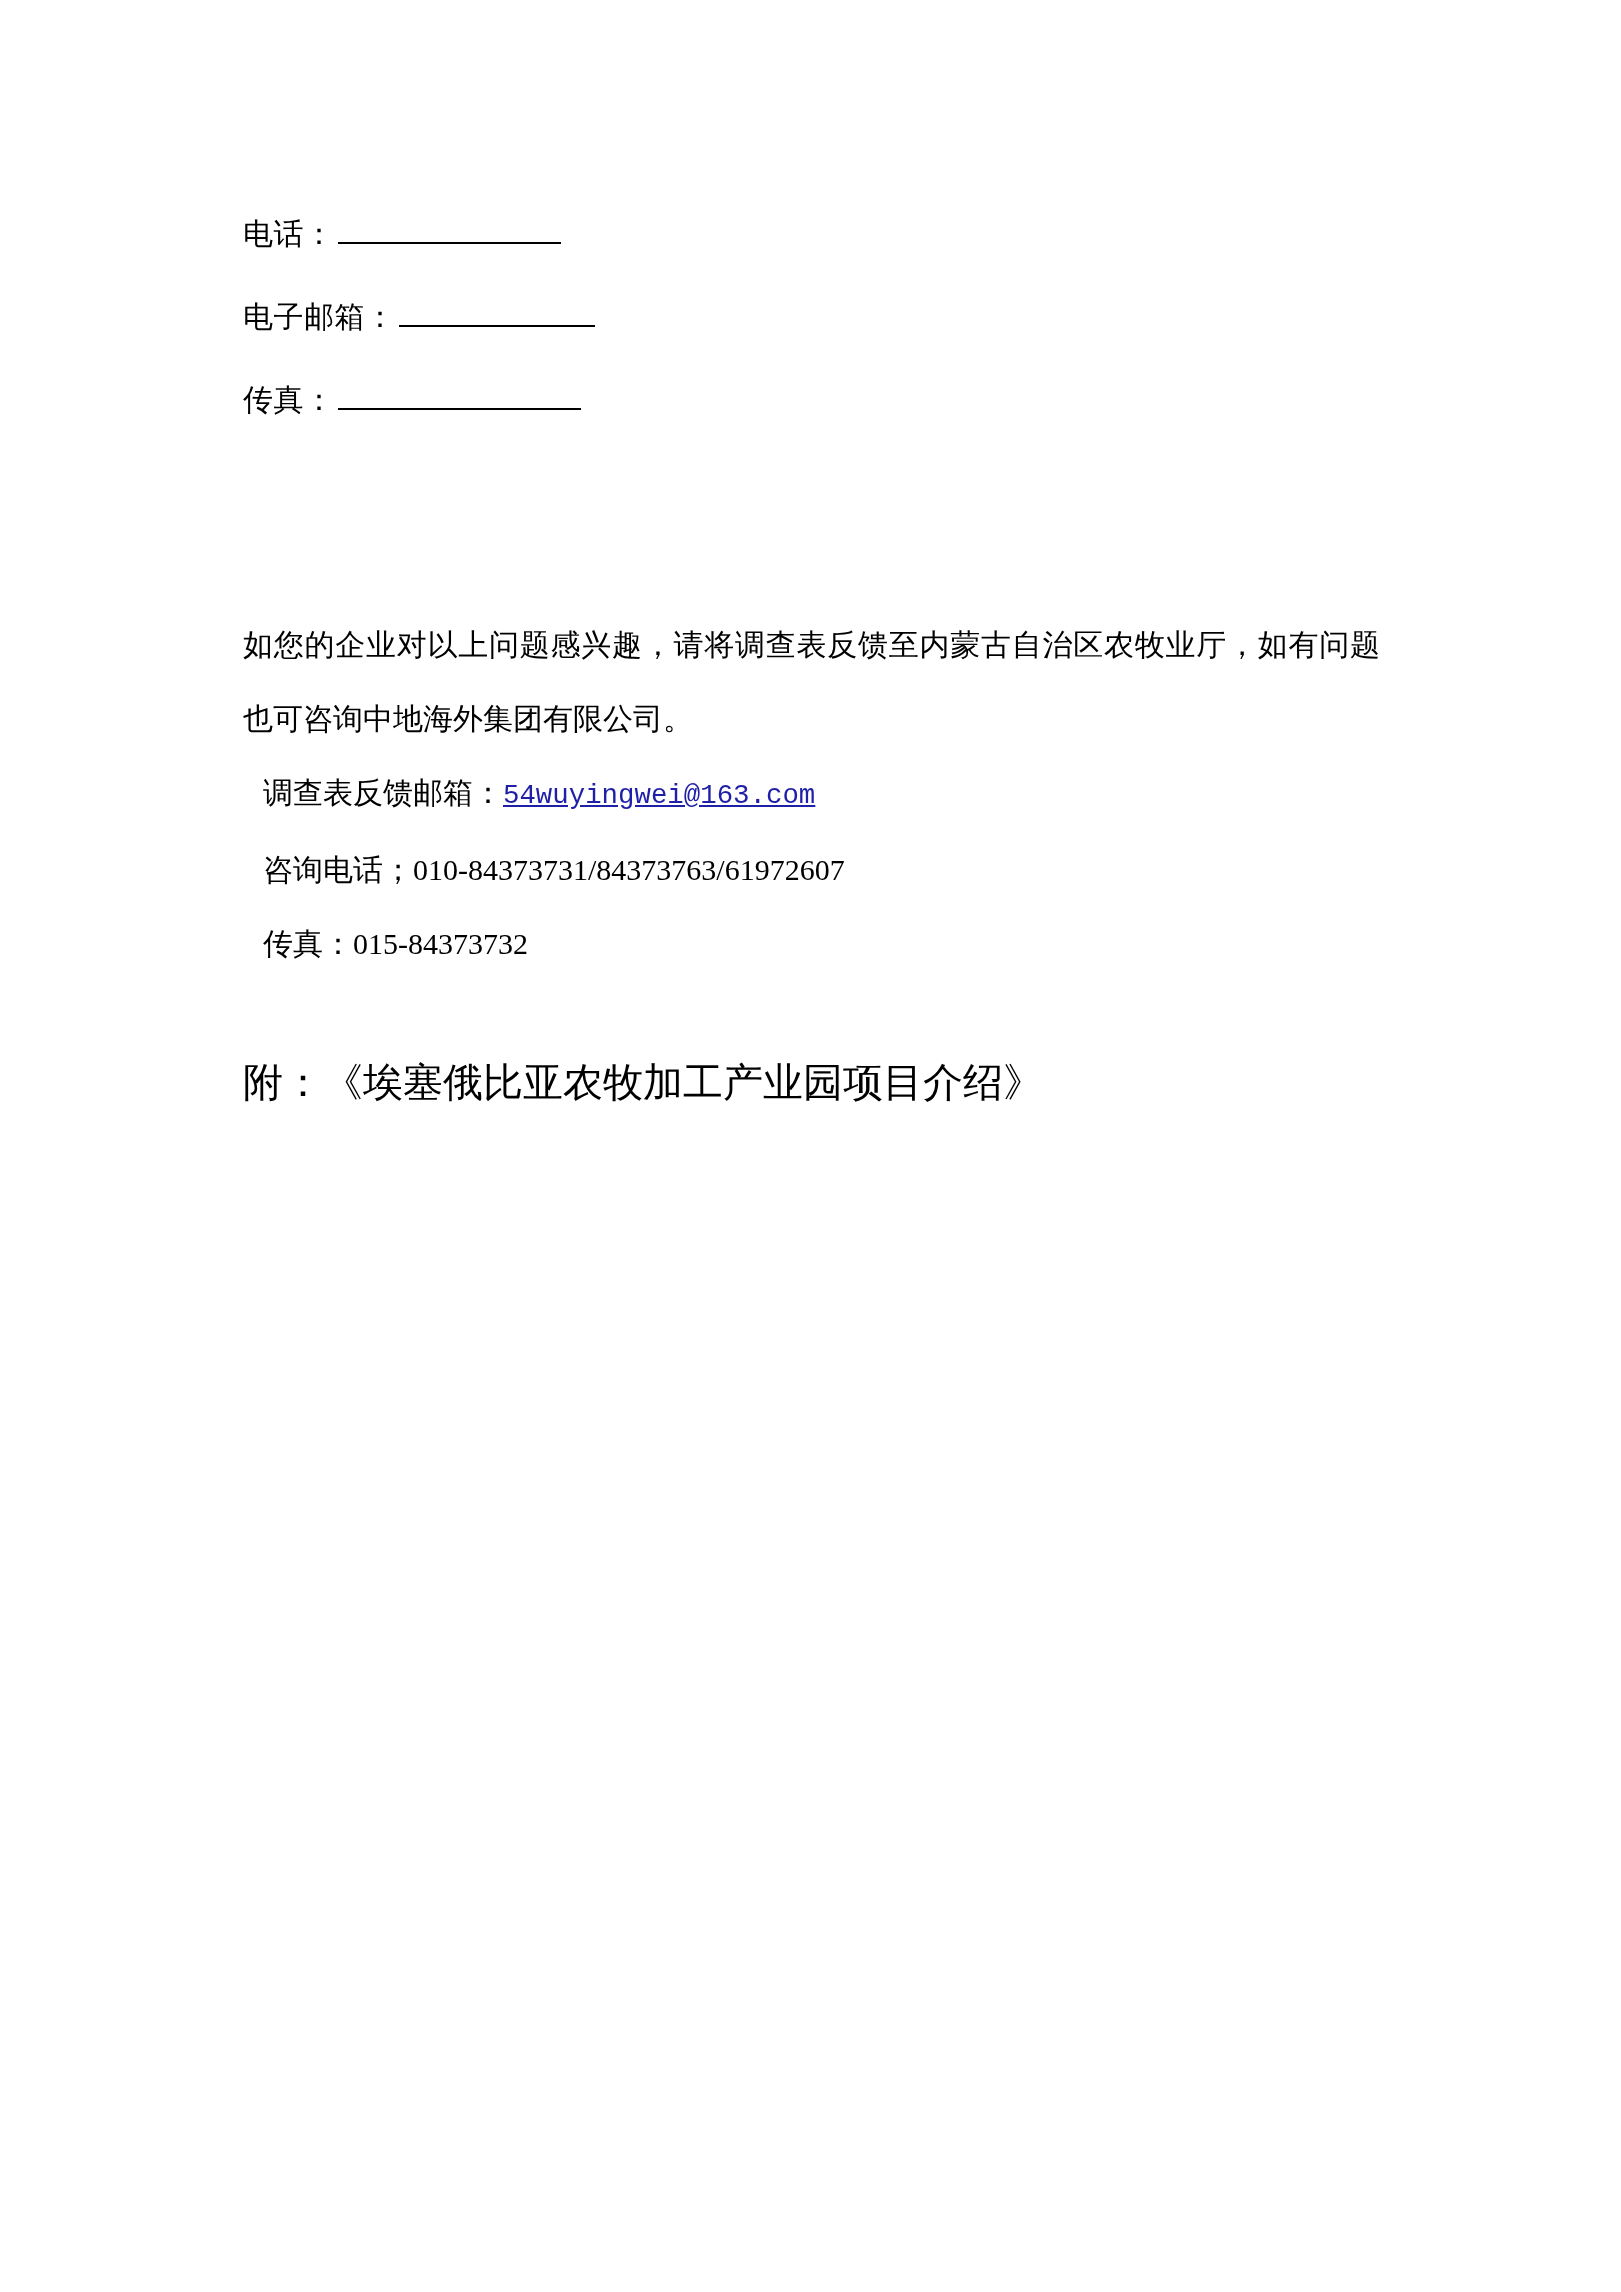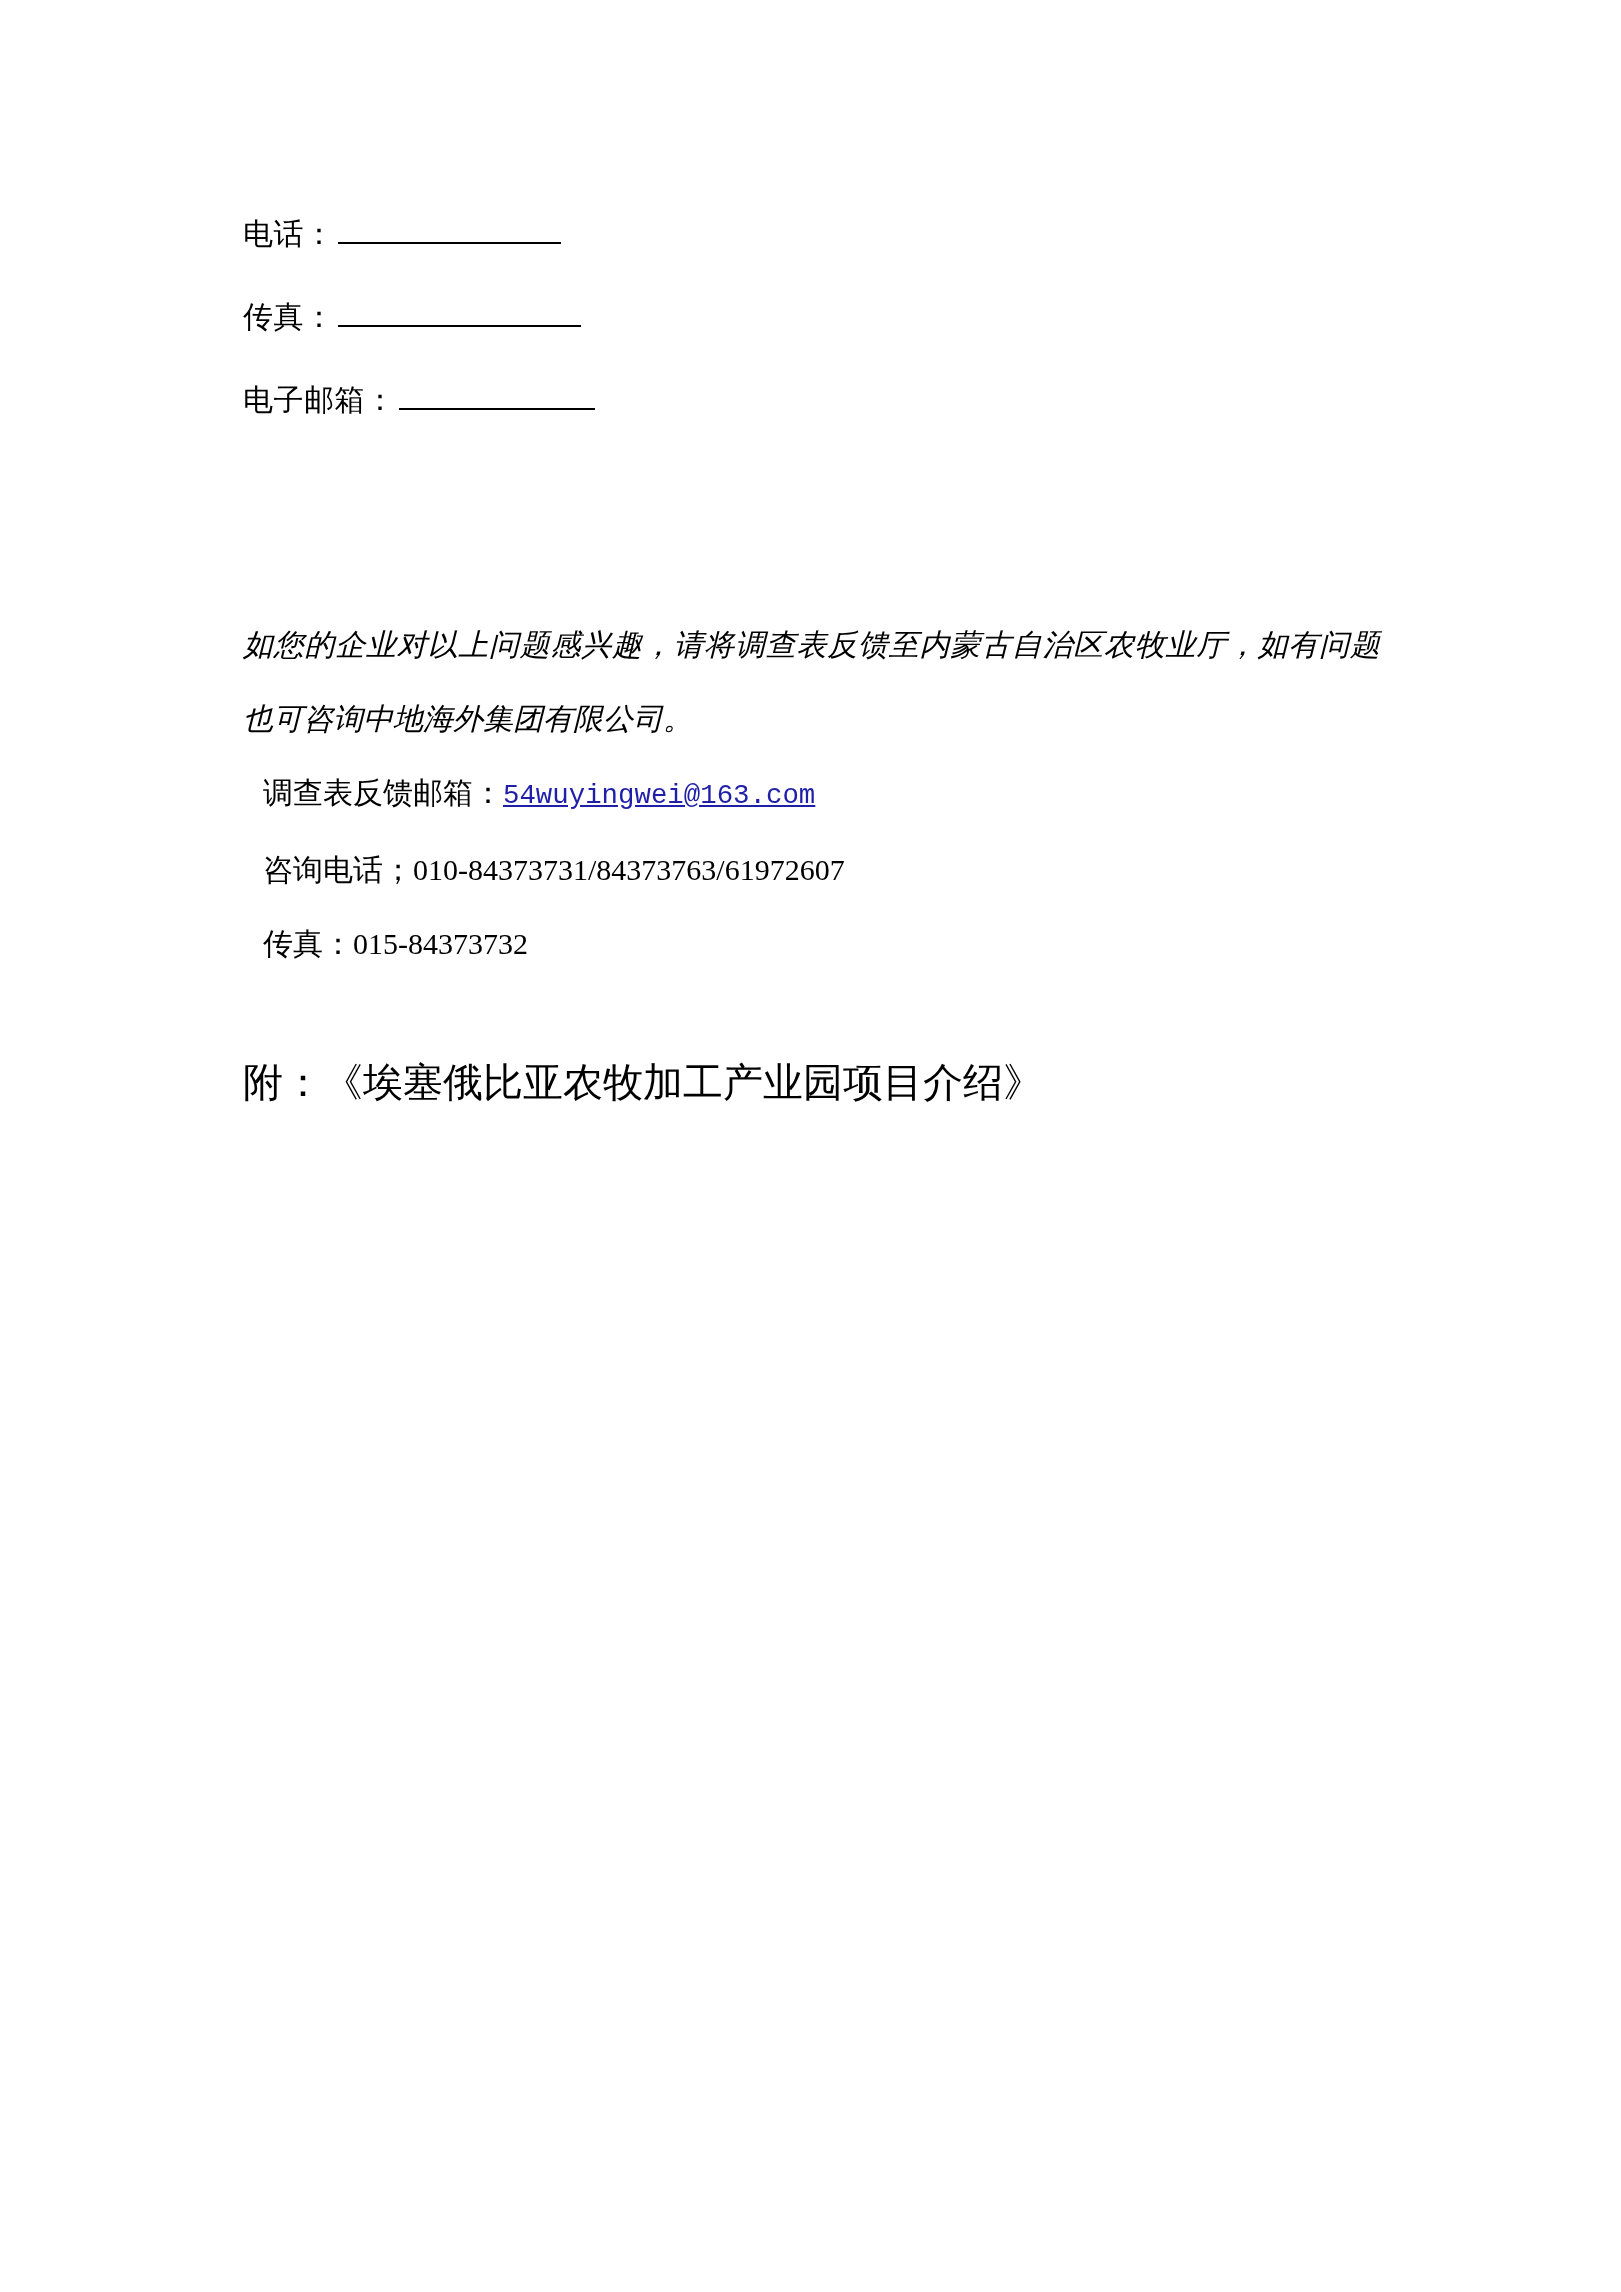--- a/index.html
+++ b/index.html
@@ -48,21 +48,20 @@
 
   .gap-big { height: 167px; }
   .gap-small { height: 65px; }
 
   .para {
     font-size: 30px;
     line-height: 74px;
     width: 1137px;
     text-align: justify;
     text-justify: inter-ideograph;
-    font-style: italic;
   }
   .para-2 {
     font-size: 30px;
     line-height: 74px;
     white-space: nowrap;
     margin-left: 20px;
   }
   .email-link {
     color: #1f1fa8;
     text-decoration: underline;
@@ -79,25 +78,25 @@
 <body>
 
 <div class="page">
   <div class="content">
 
     <div class="line">
       <span class="label">电话：</span><span class="blank blank-1"></span>
     </div>
 
     <div class="line">
-      <span class="label">传真：</span><span class="blank blank-2"></span>
+      <span class="label">电子邮箱：</span><span class="blank blank-3"></span>
     </div>
 
     <div class="line">
-      <span class="label">电子邮箱：</span><span class="blank blank-3"></span>
+      <span class="label">传真：</span><span class="blank blank-2"></span>
     </div>
 
     <div class="gap-big"></div>
 
     <div class="para">如您的企业对以上问题感兴趣，请将调查表反馈至内蒙古自治区农牧业厅，如有问题也可咨询中地海外集团有限公司。</div>
 
     <div class="para-2">
       <span>调查表反馈邮箱：</span><span class="email-link">54wuyingwei@163.com</span>
     </div>
 

